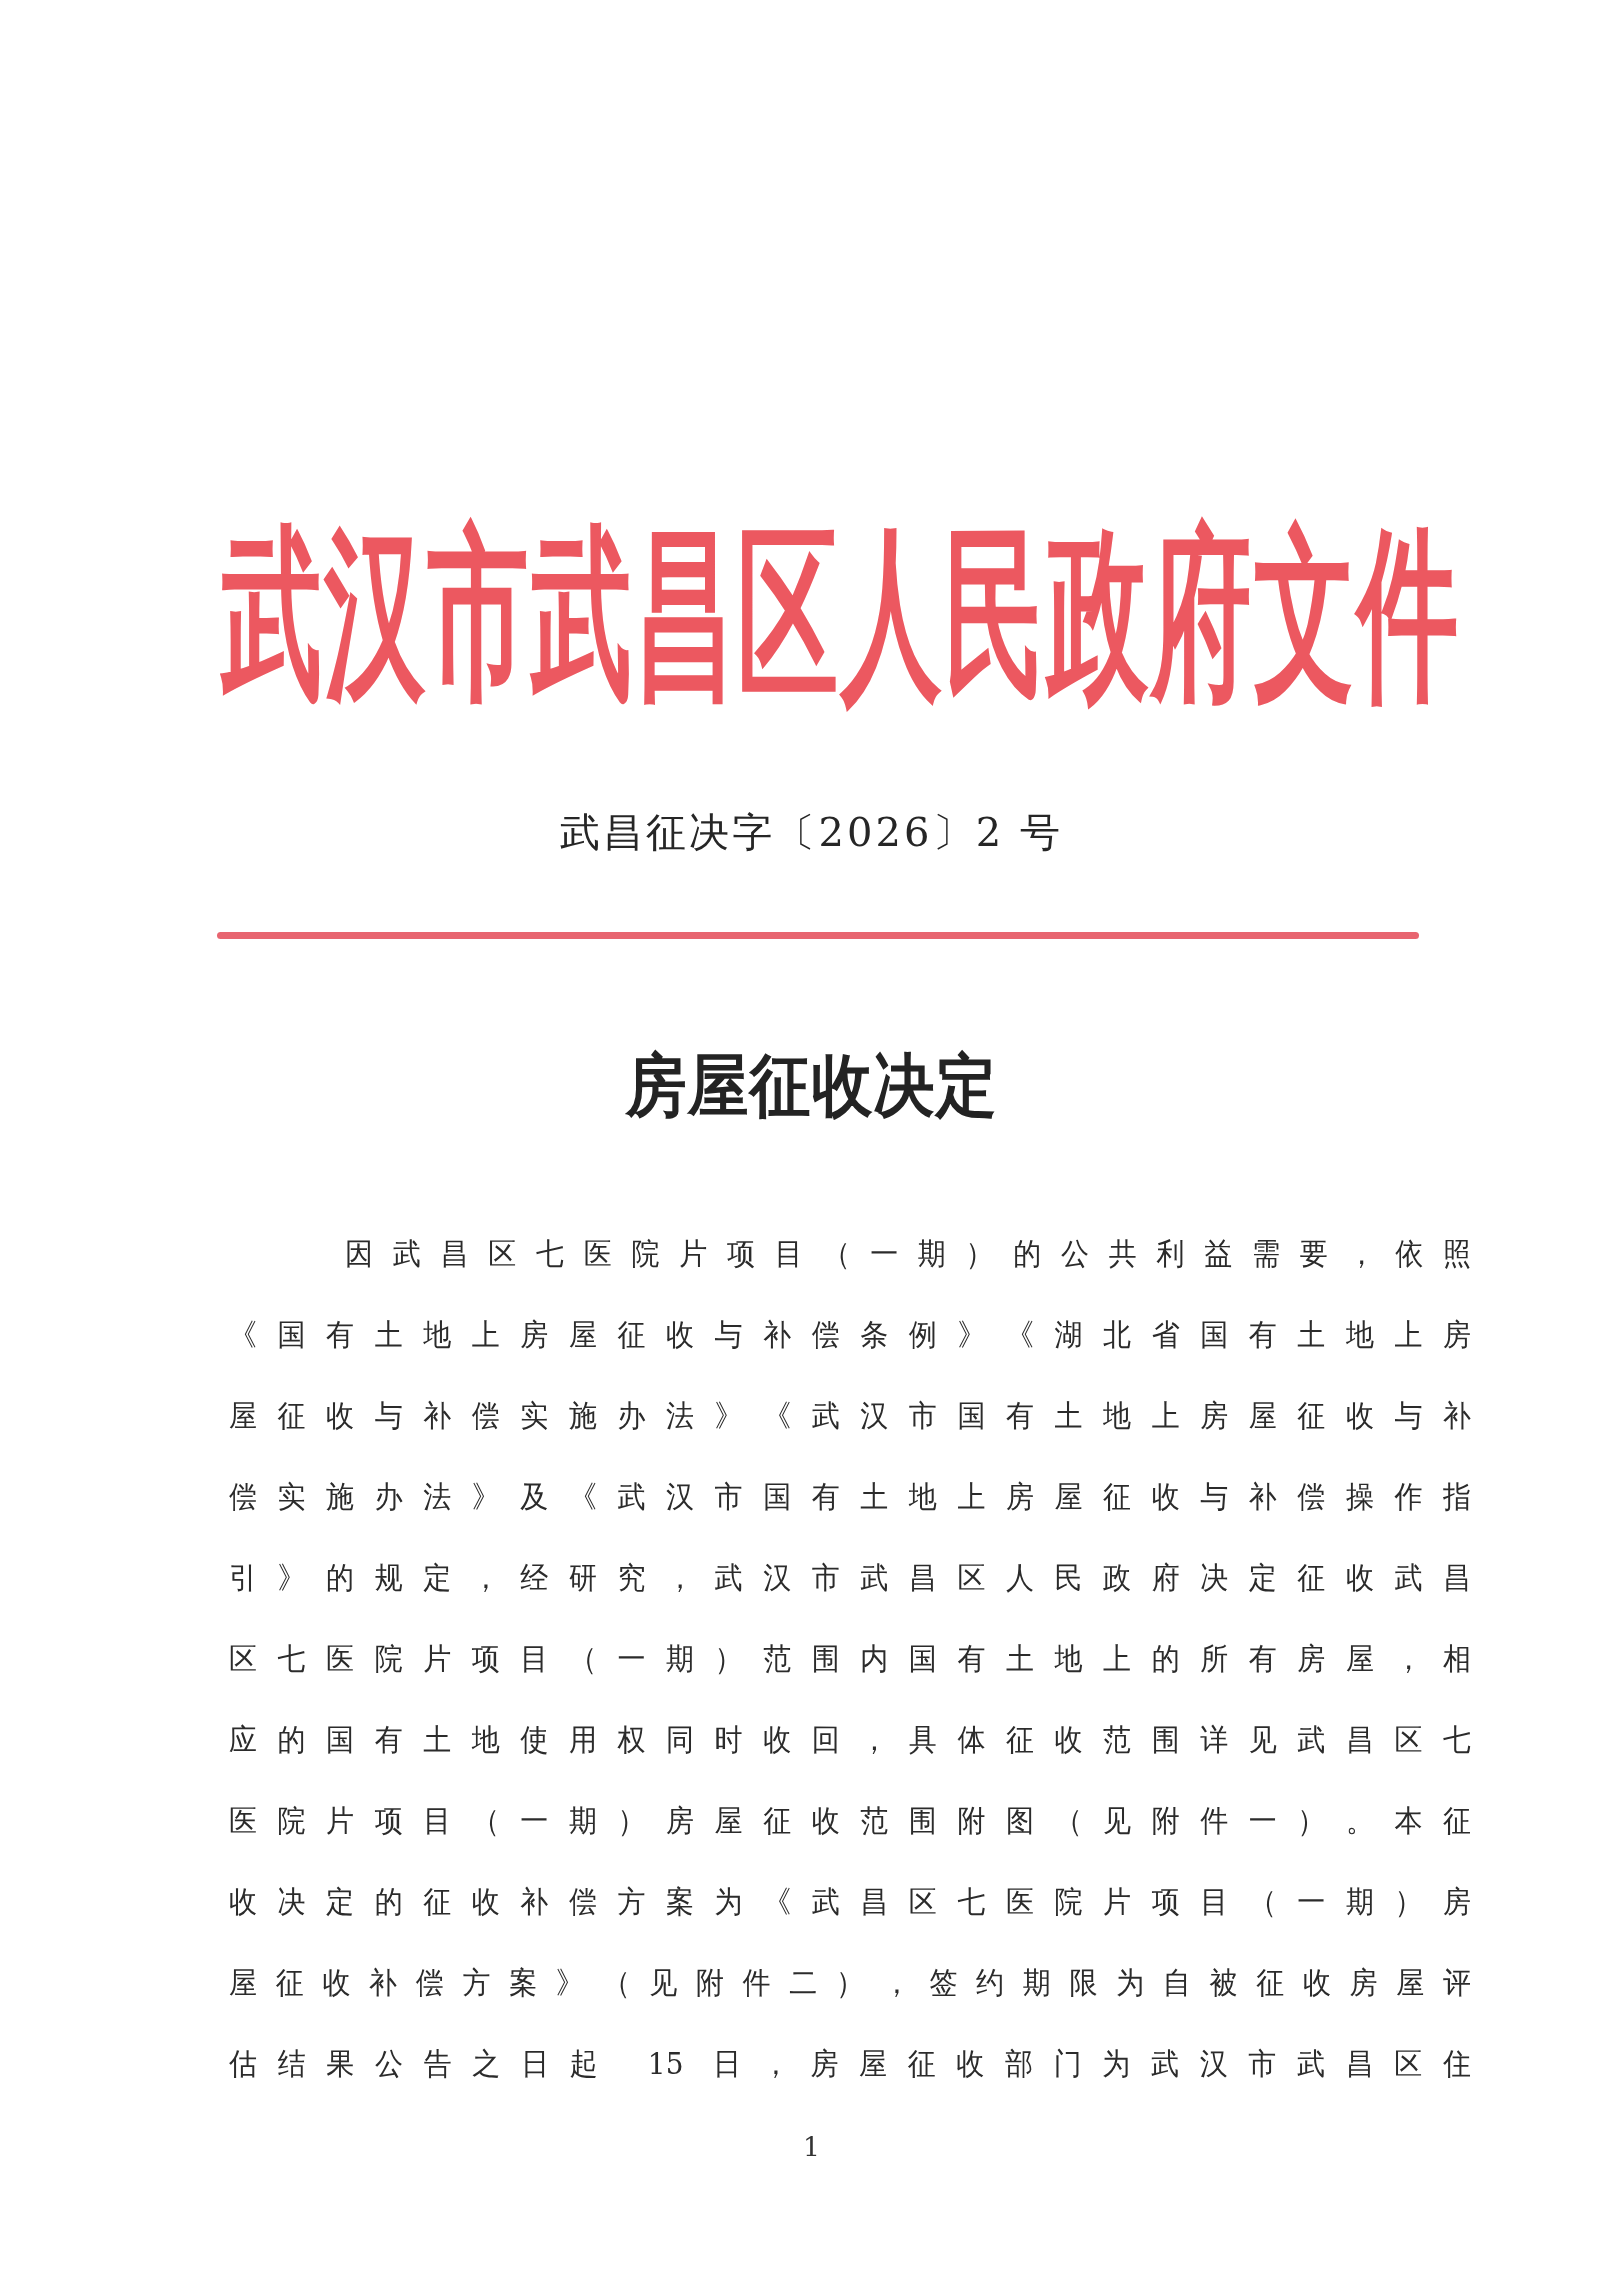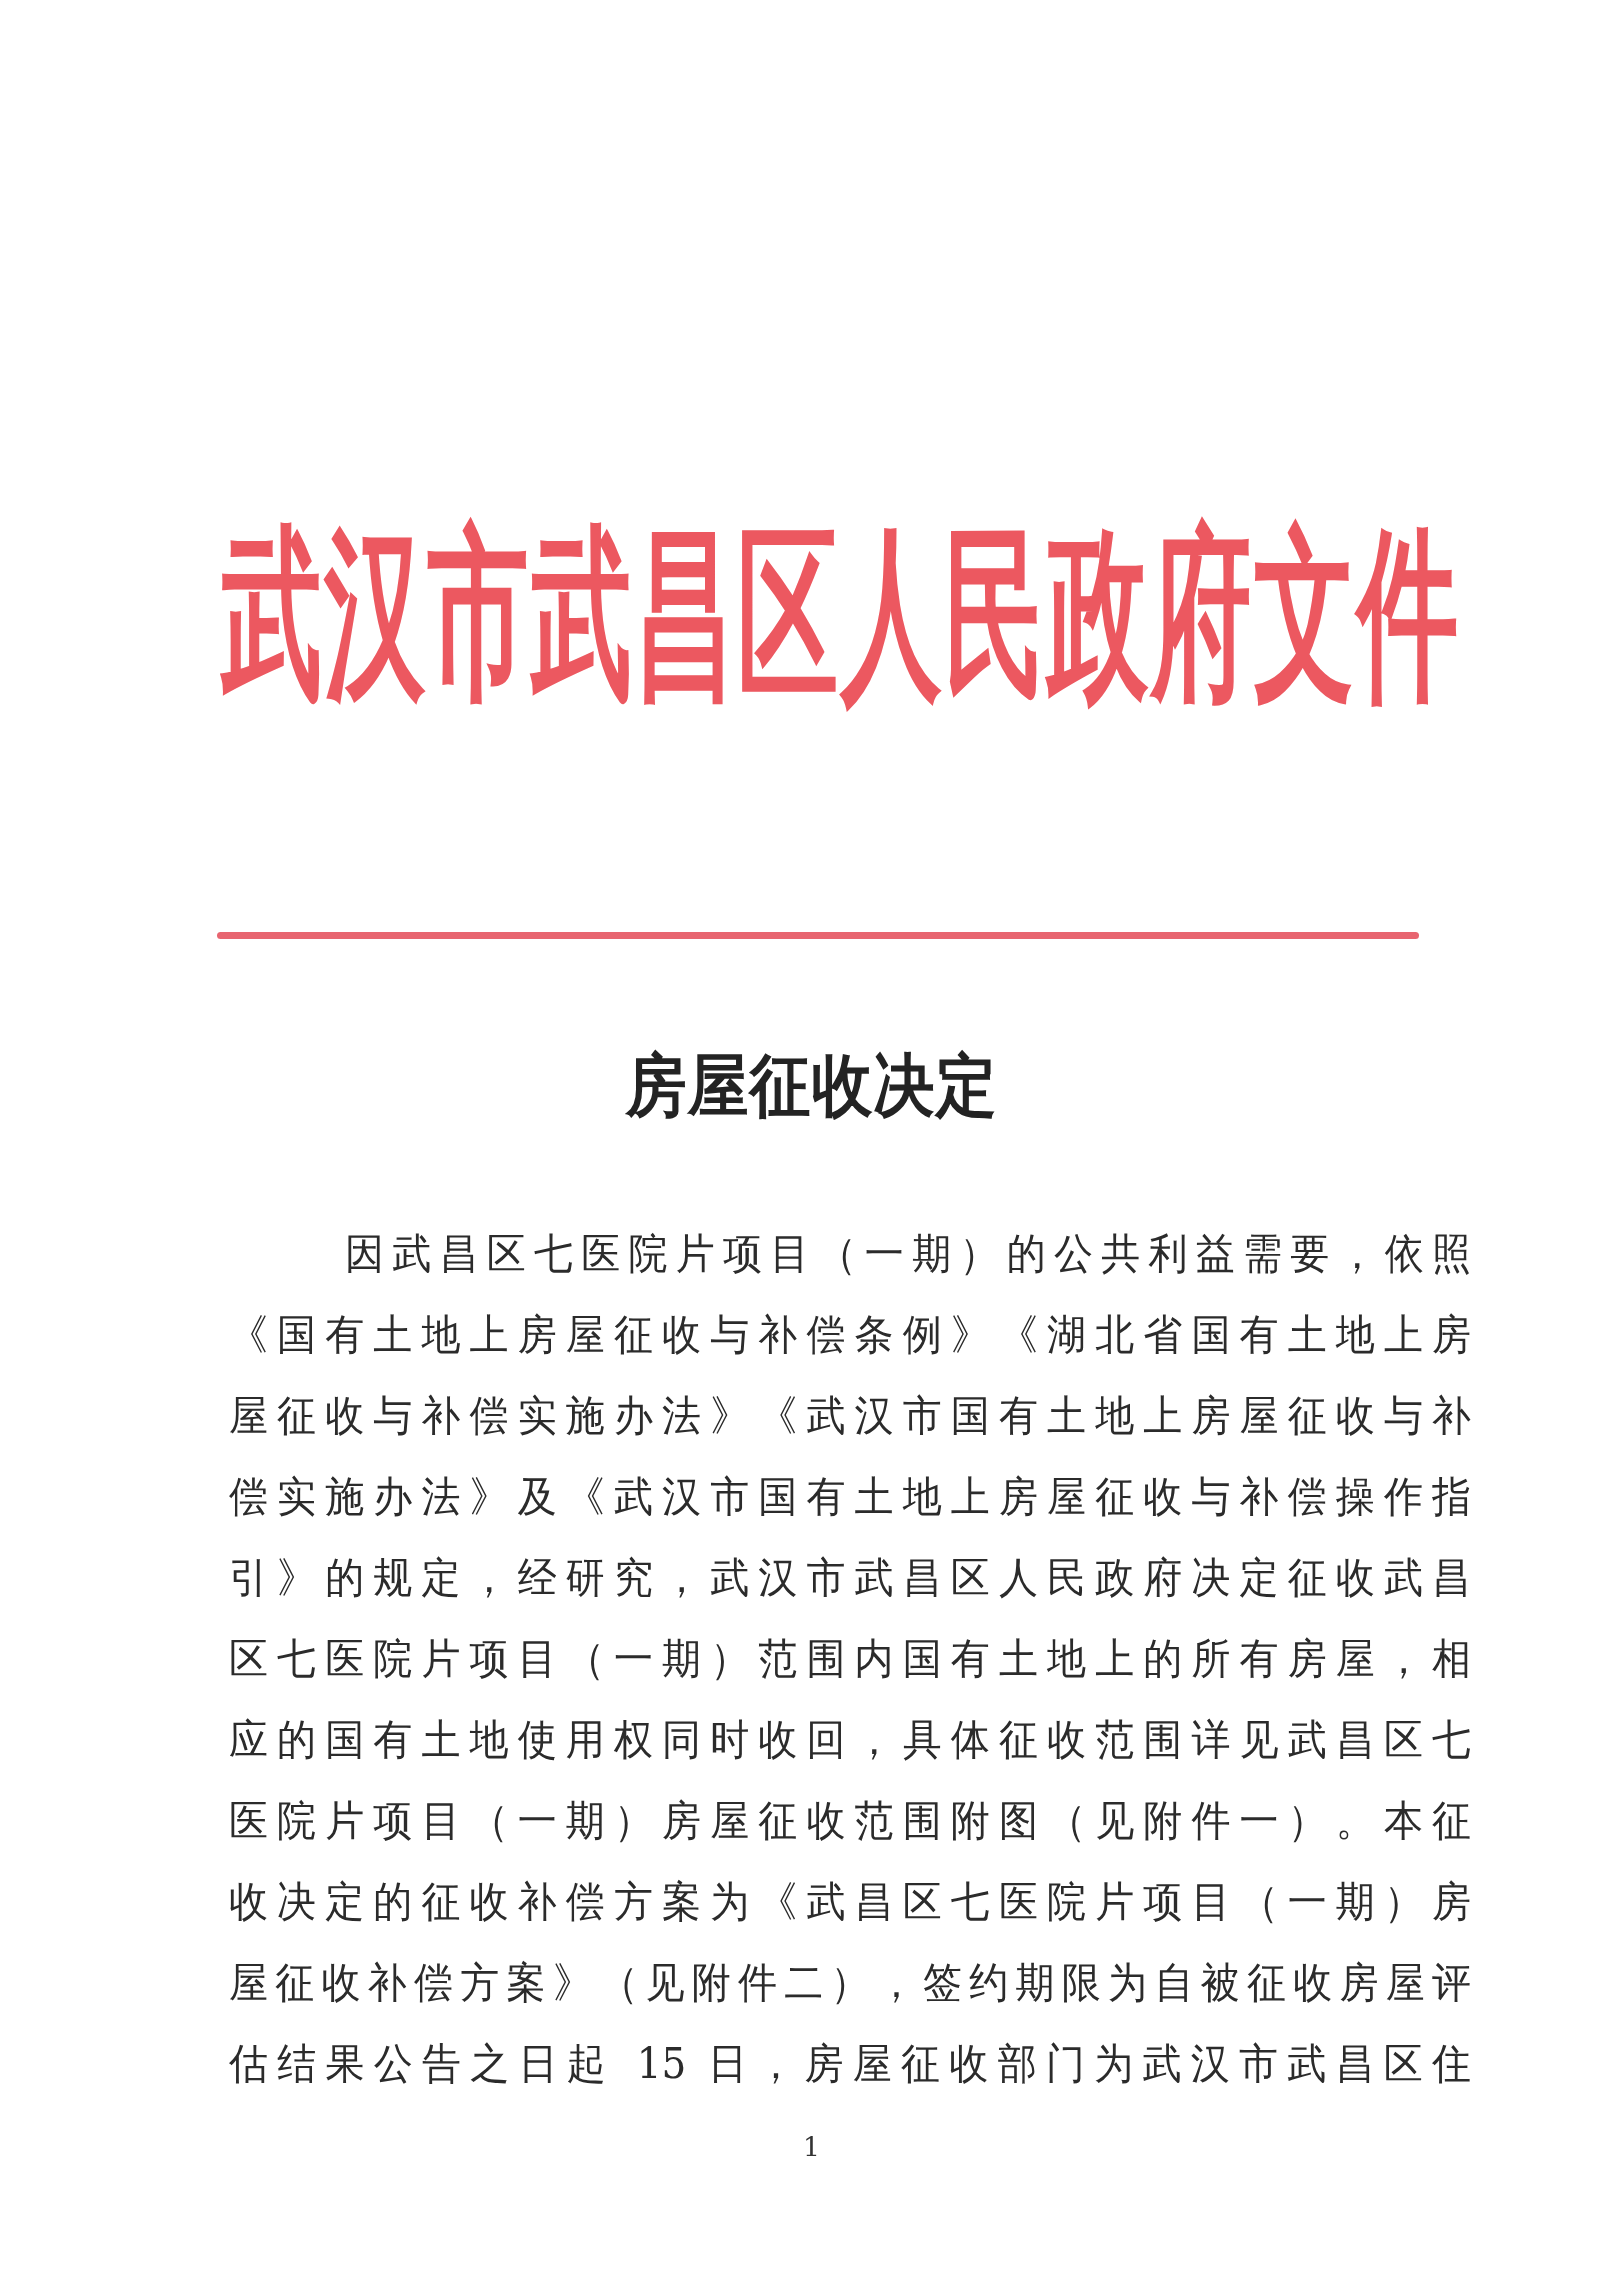--- a/index.html
+++ b/index.html
@@ -70,21 +70,21 @@
     letter-spacing: 1px;
     transform: scaleY(1.12);
     transform-origin: top center;
   }
   
   .body-block {
     position: absolute;
     top: 1205px;
     left: 229px;
     width: 1242px;
-    font-size: 39px;
+    font-size: 28px;
     line-height: 81px;
     color: #2b2b2b;
   }
   .body-line {
     text-align: justify;
     text-align-last: justify;
     height: 81px;
     transform: scaleY(1.08);
     transform-origin: center;
   }
@@ -103,20 +103,21 @@
     color: #333333;
   }
 </style>
 </head>
 <body>
 
 <div class="page">
 
   <div class="banner">武汉市武昌区人民政府文件</div>
 
+  <div class="docnum">武昌征决字〔2026〕2 号</div>
 
   <div class="rule"></div>
 
   <h1 class="title">房屋征收决定</h1>
 
   <div class="body-block">
     <div class="body-line indent">因武昌区七医院片项目（一期）的公共利益需要，依照</div>
     <div class="body-line">《国有土地上房屋征收与补偿条例》《湖北省国有土地上房</div>
     <div class="body-line">屋征收与补偿实施办法》《武汉市国有土地上房屋征收与补</div>
     <div class="body-line">偿实施办法》及《武汉市国有土地上房屋征收与补偿操作指</div>

